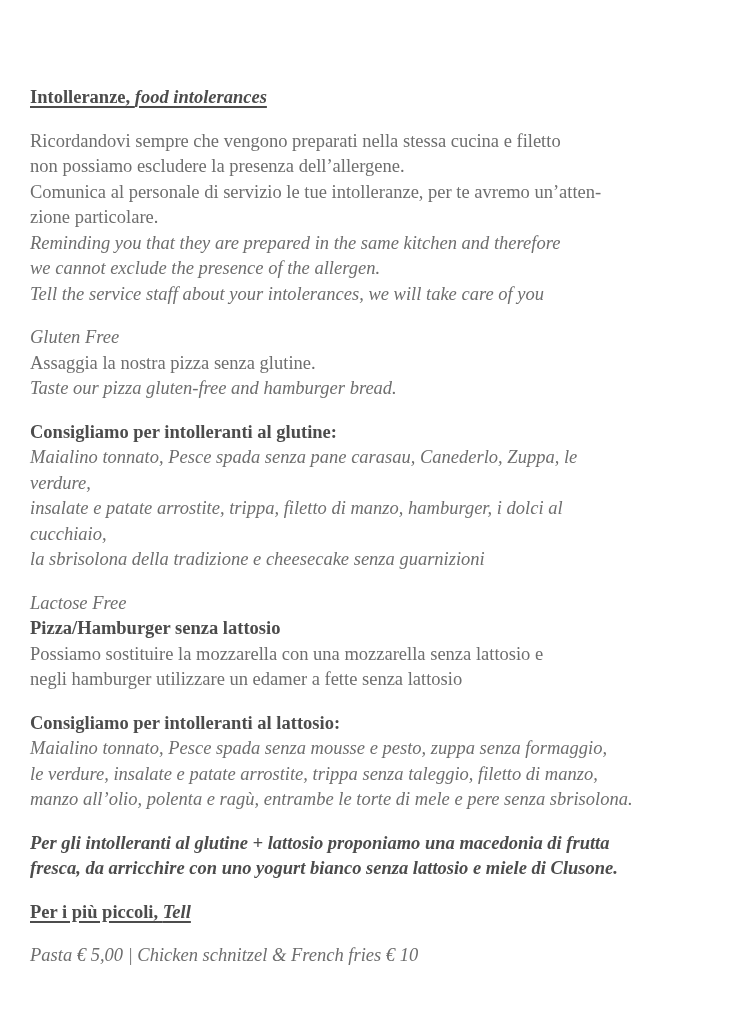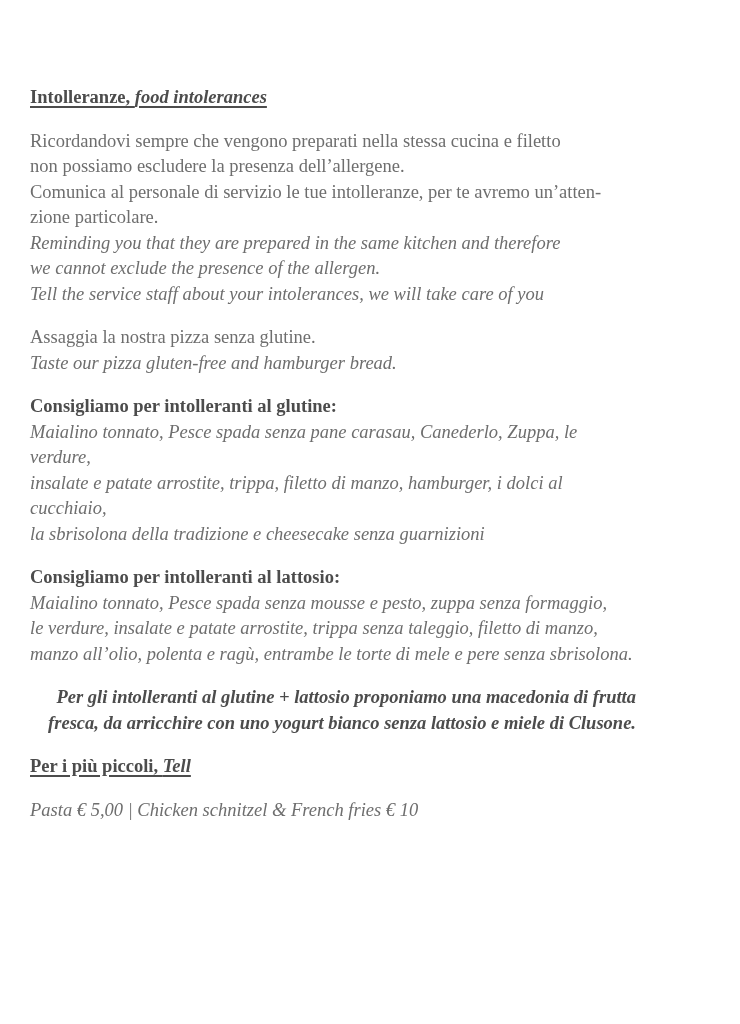--- a/index.html
+++ b/index.html
@@ -23,21 +23,20 @@
   .pre { white-space: pre-line; }
   .b {
     font-weight: bold;
     color: var(--bold-text, #4c4c4c);
   }
   .i { font-style: italic; }
   .bi {
     font-weight: bold;
     font-style: italic;
     color: var(--bold-text, #4c4c4c);
-    text-align: right;
   }
   .heading {
     font-weight: bold;
     color: var(--bold-text, #4c4c4c);
     text-decoration: underline;
     text-decoration-thickness: 1.5px;
     text-underline-offset: 3px;
   }
   .heading .i { font-style: italic; }
 </style>
@@ -54,31 +53,38 @@
     <div class="pre">Ricordandovi sempre che vengono preparati nella stessa cucina e filetto
 non possiamo escludere la presenza dell’allergene.
 Comunica al personale di servizio le tue intolleranze, per te avremo un’atten-
 zione particolare.</div>
     <div class="pre i">Reminding you that they are prepared in the same kitchen and therefore
 we cannot exclude the presence of the allergen.
 Tell the service staff about your intolerances, we will take care of you</div>
   </div>
 
   <div class="para">
+    <div class="i">Gluten Free</div>
     <div>Assaggia la nostra pizza senza glutine.</div>
     <div class="i">Taste our pizza gluten-free and hamburger bread.</div>
   </div>
 
   <div class="para">
     <div class="b">Consigliamo per intolleranti al glutine:</div>
     <div class="pre i">Maialino tonnato, Pesce spada senza pane carasau, Canederlo, Zuppa, le verdure,
 insalate e patate arrostite, trippa, filetto di manzo, hamburger, i dolci al cucchiaio,
 la sbrisolona della tradizione e cheesecake senza guarnizioni</div>
   </div>
 
+  <div class="para">
+    <div class="i">Lactose Free</div>
+    <div class="b">Pizza/Hamburger senza lattosio</div>
+    <div class="pre">Possiamo sostituire la mozzarella con una mozzarella senza lattosio e
+negli hamburger utilizzare un edamer a fette senza lattosio</div>
+  </div>
 
   <div class="para">
     <div class="b">Consigliamo per intolleranti al lattosio:</div>
     <div class="pre i">Maialino tonnato, Pesce spada senza mousse e pesto, zuppa senza formaggio,
 le verdure, insalate e patate arrostite, trippa senza taleggio, filetto di manzo,
 manzo all’olio, polenta e ragù, entrambe le torte di mele e pere senza sbrisolona.</div>
   </div>
 
   <div class="para pre bi">Per gli intolleranti al glutine + lattosio proponiamo una macedonia di frutta
 fresca, da arricchire con uno yogurt bianco senza lattosio e miele di Clusone.</div>

